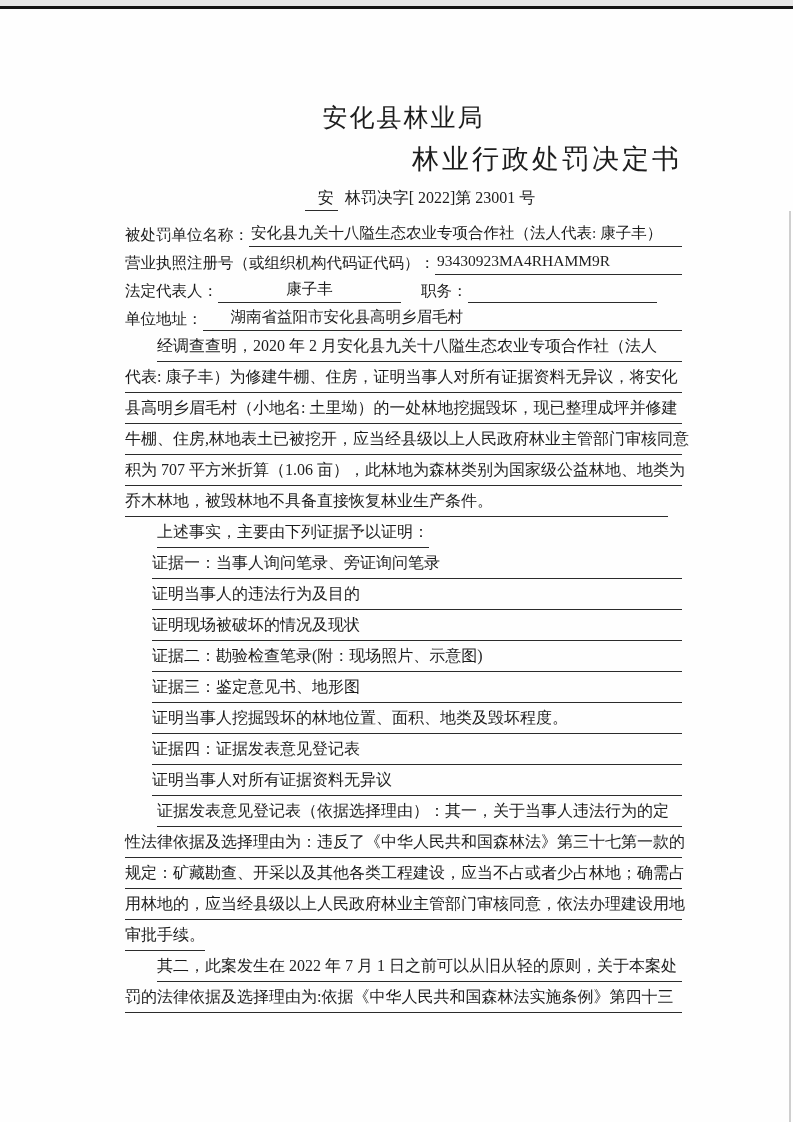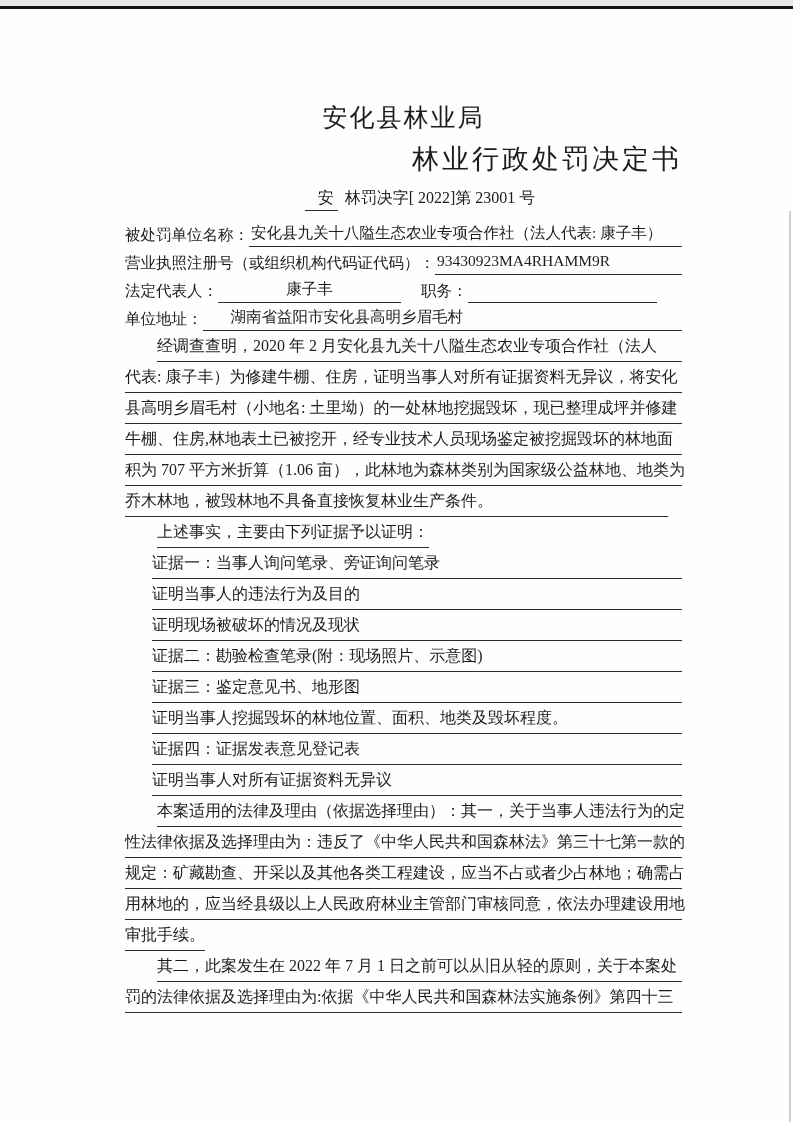--- a/index.html
+++ b/index.html
@@ -112,21 +112,21 @@
         <div class="bline ind2 rule-full">
           <span class="btxt">经调查查明，2020 年 2 月安化县九关十八隘生态农业专项合作社（法人</span>
         </div>
         <div class="bline ind0 rule-full">
           <span class="btxt">代表: 康子丰）为修建牛棚、住房，证明当事人对所有证据资料无异议，将安化</span>
         </div>
         <div class="bline ind0 rule-full">
           <span class="btxt">县高明乡眉毛村（小地名: 土里坳）的一处林地挖掘毁坏，现已整理成坪并修建</span>
         </div>
         <div class="bline ind0 rule-full">
-          <span class="btxt">牛棚、住房,林地表土已被挖开，经专业技术人员现场鉴定被挖掘毁坏的林地面</span>
+          <span class="btxt">牛棚、住房,林地表土已被挖开，应当经县级以上人民政府林业主管部门审核同意</span>
         </div>
         <div class="bline ind0 rule-full">
           <span class="btxt">积为 707 平方米折算（1.06 亩），此林地为森林类别为国家级公益林地、地类为</span>
         </div>
         <div class="bline ind0 rule-most">
           <span class="btxt">乔木林地，被毁林地不具备直接恢复林业生产条件。</span>
         </div>
         <div class="bline ind2 rule-text">
           <span class="btxt">上述事实，主要由下列证据予以证明：</span>
         </div>
@@ -148,21 +148,21 @@
         <div class="bline ind1 rule-full">
           <span class="btxt">证明当事人挖掘毁坏的林地位置、面积、地类及毁坏程度。</span>
         </div>
         <div class="bline ind1 rule-full">
           <span class="btxt">证据四：证据发表意见登记表</span>
         </div>
         <div class="bline ind1 rule-full">
           <span class="btxt">证明当事人对所有证据资料无异议</span>
         </div>
         <div class="bline ind2 rule-full">
-          <span class="btxt">本案适用的法律及理由（依据选择理由）：其一，关于当事人违法行为的定</span>
+          <span class="btxt">证据发表意见登记表（依据选择理由）：其一，关于当事人违法行为的定</span>
         </div>
         <div class="bline ind0 rule-full">
           <span class="btxt">性法律依据及选择理由为：违反了《中华人民共和国森林法》第三十七第一款的</span>
         </div>
         <div class="bline ind0 rule-full">
           <span class="btxt">规定：矿藏勘查、开采以及其他各类工程建设，应当不占或者少占林地；确需占</span>
         </div>
         <div class="bline ind0 rule-full">
           <span class="btxt">用林地的，应当经县级以上人民政府林业主管部门审核同意，依法办理建设用地</span>
         </div>

